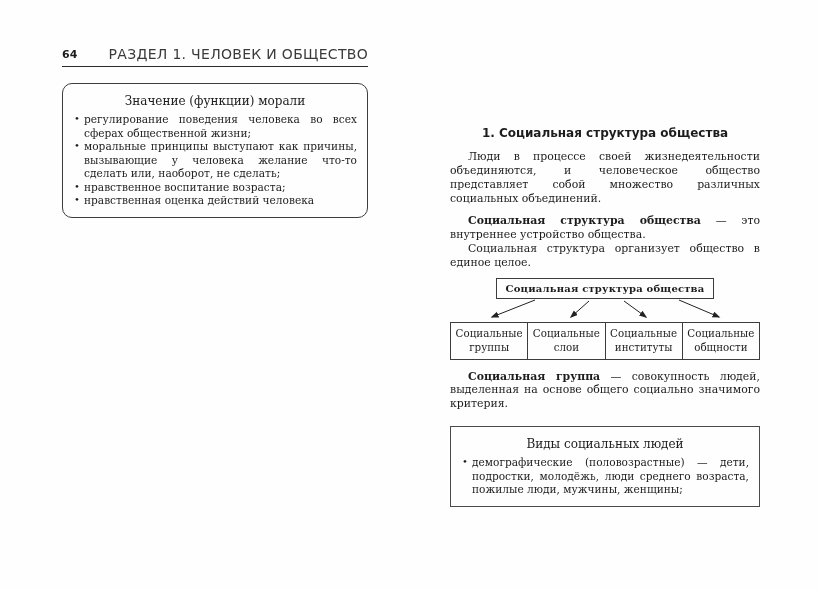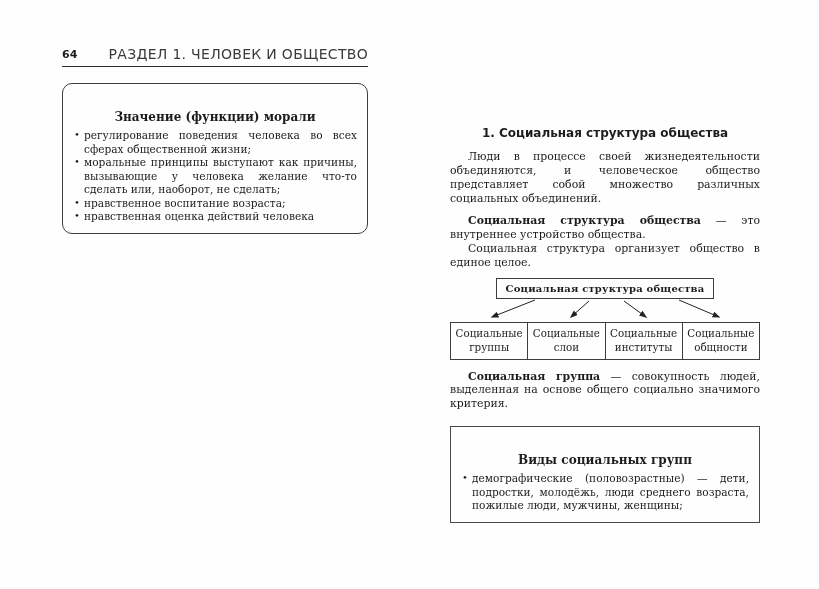--- a/index.html
+++ b/index.html
@@ -14,21 +14,21 @@
     border-bottom:1px solid #2b2b2b;padding-bottom:5px;
     font-family:"DejaVu Sans", sans-serif;
   }
   .page-num{font-weight:bold;font-size:11px;line-height:1;}
   .running-head{font-size:14px;color:#3a3a3a;letter-spacing:0.3px;line-height:1;}
   .round-box{
     margin-top:16px;border:1px solid #3d3d3d;border-radius:10px;
     padding:6px 10px 9px 10px;
   }
   .box-title{
-    text-align:center;font-weight:bold;font-size:12px;margin:20px 0 5px 0;
+    text-align:center;font-weight:normal;font-size:12px;margin:4px 0 5px 0;
   }
   ul.dot-list{list-style:none;margin:0;padding:0;font-size:10.6px;line-height:1.28;text-align:justify;}
   ul.dot-list li{padding-left:11px;position:relative;}
   ul.dot-list li .bullet{
     position:absolute;left:1px;top:0;font-size:10px;
   }
   
   .right-col{position:absolute;left:450px;top:46px;width:310px;}
   .section-title{
     font-family:"DejaVu Sans", sans-serif;font-weight:bold;
@@ -128,21 +128,21 @@
         <div class="diagram-cell">Социальные слои</div>
         <div class="diagram-cell">Социальные институты</div>
         <div class="diagram-cell">Социальные общности</div>
       </div>
     </div>
 
 
     <p class="para after-head"><b>Социальная группа</b><span> — совокупность людей, выделенная на основе общего социально значимого критерия.</span></p>
 
     <div class="square-box">
-      <div class="box-title">Виды социальных групп</div>
+      <div class="box-title">Виды социальных людей</div>
       <ul class="dot-list">
         <li>
           <span class="bullet">•</span>
           <span>демографические (половозрастные) — дети, подростки, молодёжь, люди среднего возраста, пожилые люди, мужчины, женщины;</span>
         </li>
       </ul>
     </div>
   </div>
 
 </div>

